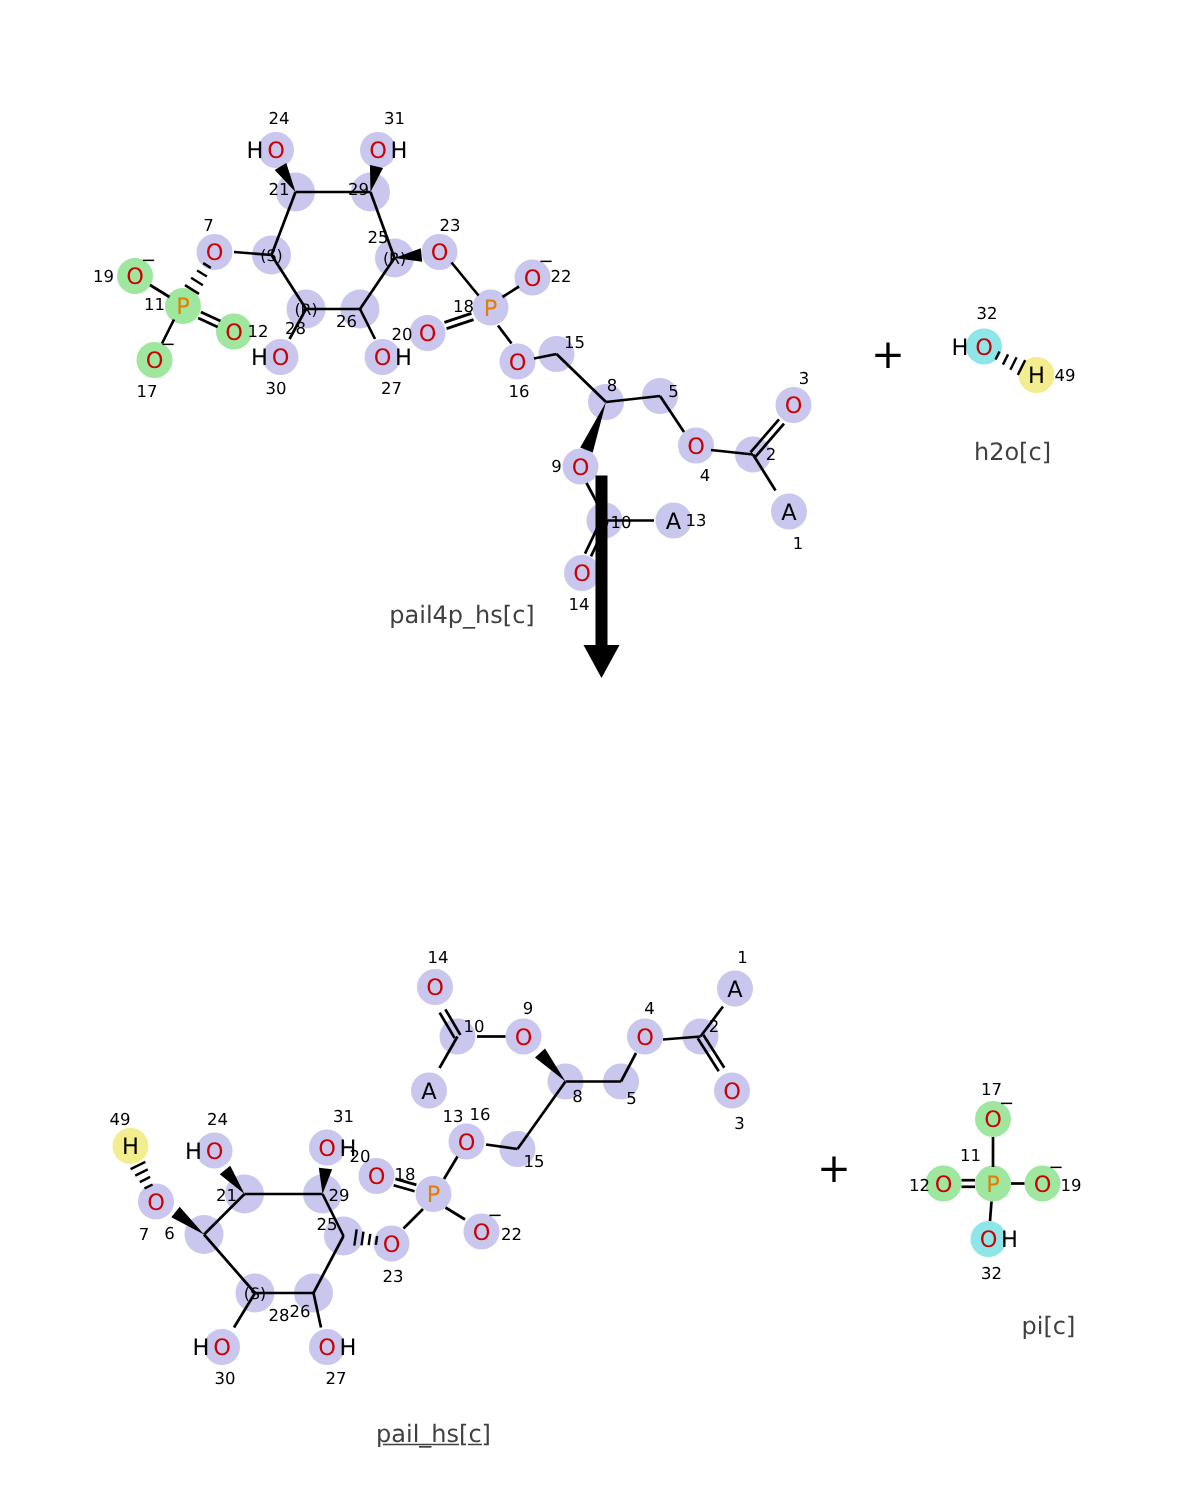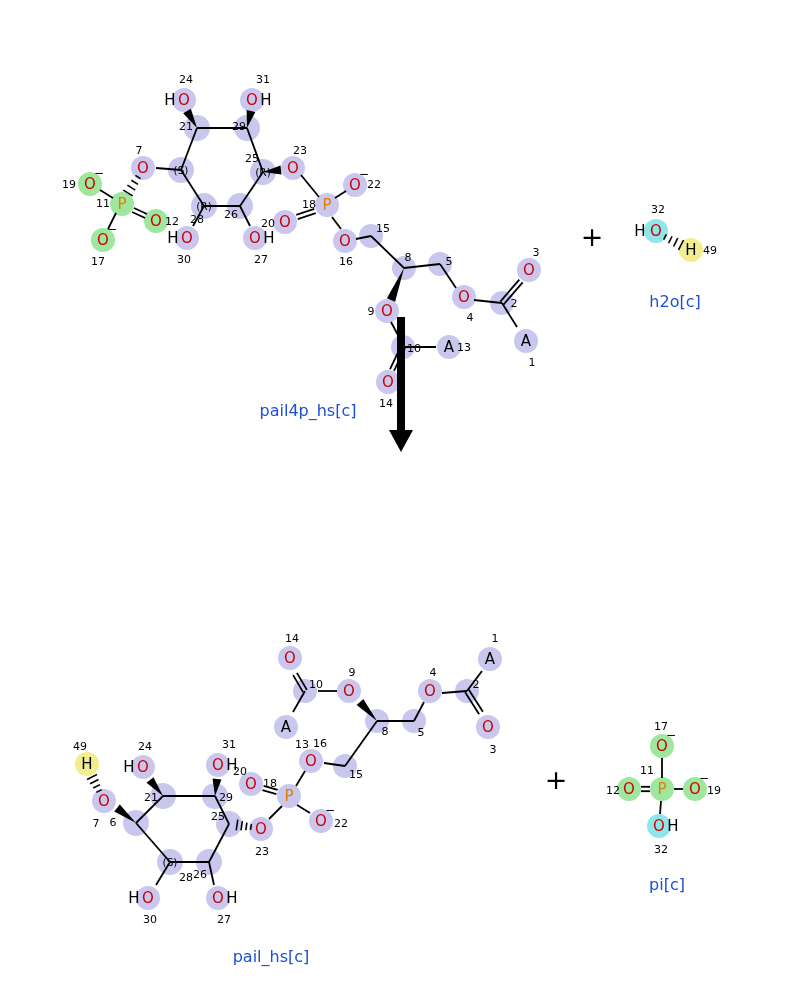--- a/index.html
+++ b/index.html
@@ -1,21 +1,21 @@
 <!DOCTYPE html>
 <html><head>
 <meta charset="utf-8">
 <title>Reaction diagram</title>
 <style>
   * { box-sizing: border-box; }
   html, body { margin: 0; padding: 0; background: #ffffff; }
   body { font-family: "DejaVu Sans", "Liberation Sans", sans-serif; }
   .stage { position: relative; width: 800px; height: 1000px; background: #ffffff; overflow: hidden; }
   .stage svg { position: absolute; left: 0; top: 0; }
-  .mol-label { position: absolute; transform: translate(-50%,-50%); font-size: 16px; color: #1d4ed8; white-space: nowrap; }
+  .mol-label { position: absolute; transform: translate(-50%,-50%); font-size: 16px; color: #404040; white-space: nowrap; }
   .plus { position: absolute; transform: translate(-50%,-54%); font-size: 27px; color: #000; }
 </style>
 </head>
 <body>
 
 <div class="stage">
   <svg id="rxn" width="800" height="1000">
       <g>
         <circle cx="197" cy="128" r="13" fill="#c9c7ee"></circle>
         <circle cx="247" cy="128" r="13" fill="#c9c7ee"></circle>
@@ -299,17 +299,17 @@
         <text x="695" y="789" text-anchor="middle" font-size="15" fill="#cc0000" dy="0.36em">O</text>
         <text x="704" y="782" text-anchor="middle" font-size="12" fill="#000">−</text>
         <text x="714" y="790" text-anchor="middle" font-size="11" fill="#000" dy="0.36em">19</text>
         <text x="659" y="826" text-anchor="middle" font-size="15" fill="#cc0000" dy="0.36em">O</text>
         <text x="661" y="849" text-anchor="middle" font-size="11" fill="#000" dy="0.36em">32</text>
         <text x="673" y="826" text-anchor="middle" font-size="15" fill="#000" dy="0.36em">H</text>
       </g>
     </svg>
   <div class="mol-label" style="left: 308px; top: 410px;">pail4p_hs[c]</div>
   <div class="mol-label" style="left: 675px; top: 301px;">h2o[c]</div>
-  <div class="mol-label" style="left: 271px; top: 956px;">pail_hs[c]</div>
-  <div class="mol-label" style="left: 667px; top: 884px;">pi[c]</div>
+  <div class="mol-label" style="left: 289px; top: 956px; text-decoration: underline;">pail_hs[c]</div>
+  <div class="mol-label" style="left: 699px; top: 884px;">pi[c]</div>
   <div class="plus" style="left: 592px; top: 238px;">+</div>
   <div class="plus" style="left: 556px; top: 781px;">+</div>
 </div>
 
 </body></html>

